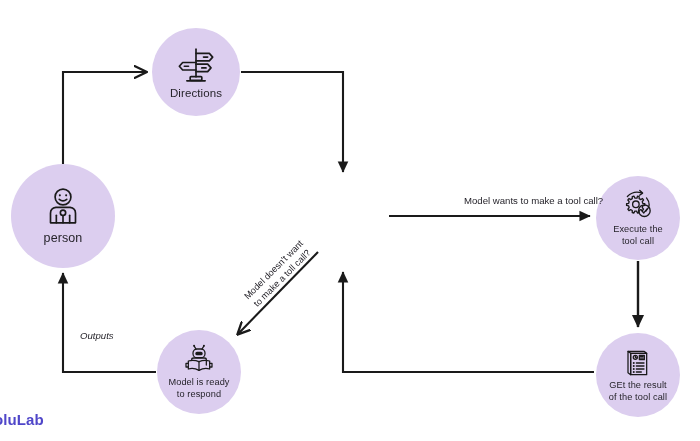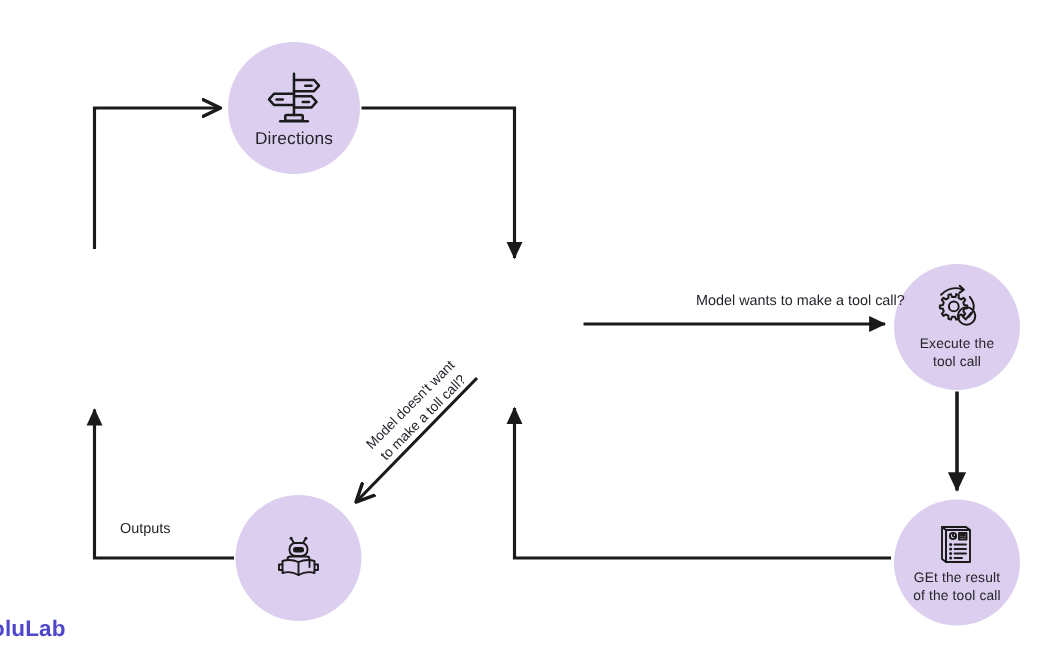--- a/index.html
+++ b/index.html
@@ -76,21 +76,21 @@
     white-space: nowrap;
     background: transparent;
   }
   #label-wants-tool {
     left: 420px; top: 195px; margin-left: 44px;
   }
   #label-send-result {
     left: 382px; top: 361px;
   }
   #label-outputs {
-    left: 80px; top: 347px;
+    left: 80px; top: 330px; font-style: italic;
   }
   #label-doesnt-want {
     left: 218px; top: 262px;
     width: 120px;
     transform: rotate(-45deg);
     transform-origin: 50% 50%;
     text-align: center;
     font-size: 9.2px;
     line-height: 1.32;
     white-space: normal;
@@ -144,20 +144,36 @@
         <line x1="33" y1="14.5" x2="38" y2="14.5"></line>
         <line x1="10" y1="25.5" x2="15" y2="25.5"></line>
         <line x1="31" y1="27.5" x2="36" y2="27.5"></line>
         <rect x="17" y="38" width="14" height="4.5" rx="1"></rect>
         <line x1="13" y1="43" x2="35" y2="43"></line>
       </svg>
     </span>
     <span class="node-label">Directions</span>
   </div>
 
+  <div class="node" id="node-person">
+    <span class="node-icon">
+      <svg width="40" height="40" viewBox="0 0 48 48" xmlns="http://www.w3.org/2000/svg" fill="none" stroke="#1a1a1a" stroke-width="2" stroke-linecap="round" stroke-linejoin="round">
+        <circle cx="24" cy="12" r="9.5"></circle>
+        <circle cx="20.2" cy="10" r="1.25" fill="#1a1a1a" stroke="none"></circle>
+        <circle cx="27.8" cy="10" r="1.25" fill="#1a1a1a" stroke="none"></circle>
+        <path d="M 19.5 14.8 Q 24 18.4 28.5 14.8"></path>
+        <path d="M 9 43 L 9 31.5 Q 9 25.5 15.5 24.5 L 32.5 24.5 Q 39 25.5 39 31.5 L 39 43 Z"></path>
+        <circle cx="24" cy="31" r="3.2"></circle>
+        <line x1="24" y1="34.2" x2="24" y2="43"></line>
+        <line x1="16" y1="34" x2="16" y2="43"></line>
+        <line x1="32" y1="34" x2="32" y2="43"></line>
+      </svg>
+    </span>
+    <span class="node-label">person</span>
+  </div>
 
 
   <div class="node" id="node-get-result">
     <span class="node-icon">
       <svg width="32" height="32" viewBox="0 0 48 48" xmlns="http://www.w3.org/2000/svg" fill="none" stroke="#1a1a1a" stroke-width="1.9" stroke-linecap="round" stroke-linejoin="round">
         <path d="M 9 8 L 9 40 L 13 43 L 13 11 Z"></path>
         <path d="M 9 8 L 33 8 L 37 11 L 13 11"></path>
         <rect x="13" y="11" width="24" height="32"></rect>
         <circle cx="20" cy="17" r="3.1"></circle>
         <path d="M 20 15.2 L 20 17 L 21.4 17.8"></path>
@@ -217,20 +233,24 @@
         <rect x="15" y="9" width="18" height="13" rx="6"></rect>
         <rect x="18.5" y="13" width="11" height="5.5" rx="2.5" fill="#1a1a1a" stroke="none"></rect>
         <path d="M 13 25 Q 13 22.5 16 22.5 L 32 22.5 Q 35 22.5 35 25 L 35 33"></path>
         <path d="M 24 28 L 24 41"></path>
         <path d="M 24 28 Q 16 24.5 8 27 L 8 39 Q 16 36.5 24 41"></path>
         <path d="M 24 28 Q 32 24.5 40 27 L 40 39 Q 32 36.5 24 41"></path>
         <path d="M 8 30.5 L 4.5 30.5 L 4.5 36 L 8 36"></path>
         <path d="M 40 30.5 L 43.5 30.5 L 43.5 36 L 40 36"></path>
       </svg>
     </span>
+    <span class="node-label">
+      <span>Model is ready</span><br>
+      <span>to respond</span>
+    </span>
   </div>
 
   <div class="edge-label" id="label-wants-tool">Model wants to make a tool call?</div>
 
 
   <div class="edge-label" id="label-outputs">Outputs</div>
 
   <div class="edge-label" id="label-doesnt-want">
     <span>Model doesn't want</span><br>
     <span>to make a toll call?</span>

